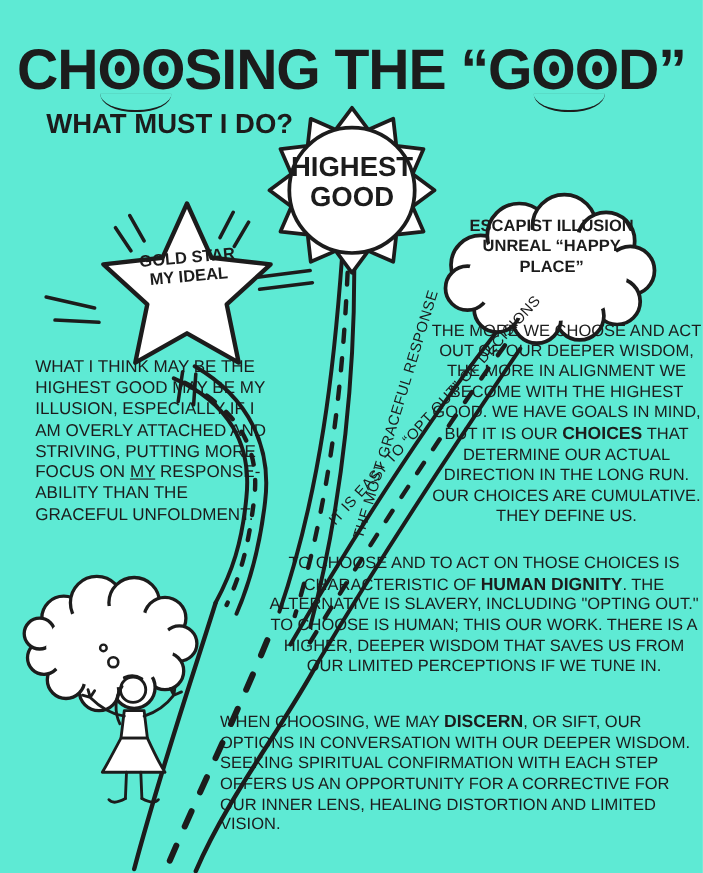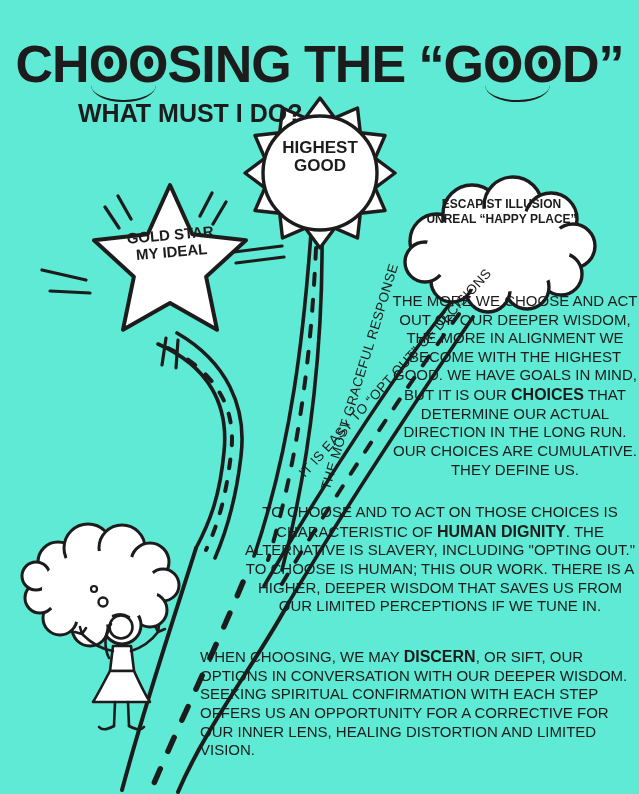--- a/index.html
+++ b/index.html
@@ -19,31 +19,31 @@
   .eye{display:inline-block;position:relative;}
   .eye::after{
     content:"";position:absolute;left:50%;top:0.42em;width:0.17em;height:0.26em;
     background:#1c1c1c;border-radius:50%;transform:translateX(-42%);
   }
   .eye:nth-of-type(2)::before,.eye:nth-of-type(4)::before{
     content:"";position:absolute;left:-0.72em;width:1.25em;height:0.30em;bottom:-0.16em;
     border-bottom:0.05em solid #1c1c1c;border-radius:0 0 50% 50% / 0 0 100% 100%;
   }
   .question{font-size:25px;font-weight:bold;letter-spacing:0px;white-space:nowrap;}
-  .q-left{left:42px;top:99px;margin-left:36px;}
+  .q-left{left:42px;top:99px;}
   .q-right{left:406px;top:99px;}
 
   .sun-heading{left:256px;top:139px;width:128px;text-align:center;
-    font-size:17px;line-height:1.08;font-weight:bold;}
+    font-size:25px;line-height:1.08;font-weight:bold;}
   .sun-subtext{left:270px;top:184px;width:100px;text-align:center;
     font-size:12px;line-height:1.18;font-weight:bold;}
   .star-label{left:116px;top:227px;width:110px;text-align:center;
     font-size:15px;line-height:1.12;font-weight:bold;transform:rotate(-5deg);}
   .cloud-label{left:424px;top:197px;width:155px;text-align:center;
-    font-size:12px;line-height:1.22;font-weight:bold;}
+    font-size:15px;line-height:1.22;font-weight:bold;}
 
   .road-label{font-size:13.5px;letter-spacing:.4px;white-space:nowrap;transform-origin:0 0;}
   .rl-graceful{left:318px;top:487px;transform:rotate(-73deg);}
   .rl-optout{left:296px;top:470px;transform:rotate(-47.5deg);}
 
   .para{margin:0;font-size:15px;line-height:1.24;}
   .para b{font-weight:bold;font-size:16px;}
   .p-left{left:32px;top:324px;width:218px;text-align:left;font-size:15.5px;}
   .p-right{left:392px;top:292px;width:246px;text-align:center;}
   .p-middle{left:242px;top:503px;width:396px;text-align:center;}
@@ -137,20 +137,21 @@
   <div class="abs question q-left">WHAT MUST I DO?</div>
 
   <div class="abs sun-heading">HIGHEST GOOD</div>
 
   <div class="abs star-label">GOLD STAR MY IDEAL</div>
   <div class="abs cloud-label">ESCAPIST ILLUSION UNREAL “HAPPY PLACE”</div>
 
   <div class="abs road-label rl-graceful">THE MOST GRACEFUL RESPONSE</div>
   <div class="abs road-label rl-optout">IT IS EASY TO “OPT OUT” OF DECISIONS</div>
 
+  <p class="abs para p-left"><span>WHAT I THINK MAY BE THE HIGHEST GOOD MAY BE MY ILLUSION, ESPECIALLY IF I AM OVERLY ATTACHED AND STRIVING, PUTTING MORE FOCUS ON </span><u>MY</u><span> RESPONSE-ABILITY THAN THE GRACEFUL UNFOLDMENT.</span></p>
 
   <p class="abs para p-middle"><span>TO CHOOSE AND TO ACT ON THOSE CHOICES IS CHARACTERISTIC OF </span><b>HUMAN DIGNITY</b><span>. THE ALTERNATIVE IS SLAVERY, INCLUDING "OPTING OUT." TO CHOOSE IS HUMAN; THIS OUR WORK. THERE IS A HIGHER, DEEPER WISDOM THAT SAVES US FROM OUR LIMITED PERCEPTIONS IF WE TUNE IN.</span></p>
 
   <p class="abs para p-right"><span>THE MORE WE CHOOSE AND ACT OUT OF OUR DEEPER WISDOM, THE MORE IN ALIGNMENT WE BECOME WITH THE HIGHEST GOOD. WE HAVE GOALS IN MIND, BUT IT IS OUR </span><b>CHOICES</b><span> THAT DETERMINE OUR ACTUAL DIRECTION IN THE LONG RUN. OUR CHOICES ARE CUMULATIVE. THEY DEFINE US.</span></p>
 
   <p class="abs para p-bottom"><span>WHEN CHOOSING, WE MAY </span><b>DISCERN</b><span>, OR SIFT, OUR OPTIONS IN CONVERSATION WITH OUR DEEPER WISDOM. SEEKING SPIRITUAL CONFIRMATION WITH EACH STEP OFFERS US AN OPPORTUNITY FOR A CORRECTIVE FOR OUR INNER LENS, HEALING DISTORTION AND LIMITED VISION.</span></p>
 
 
 </div>
 

